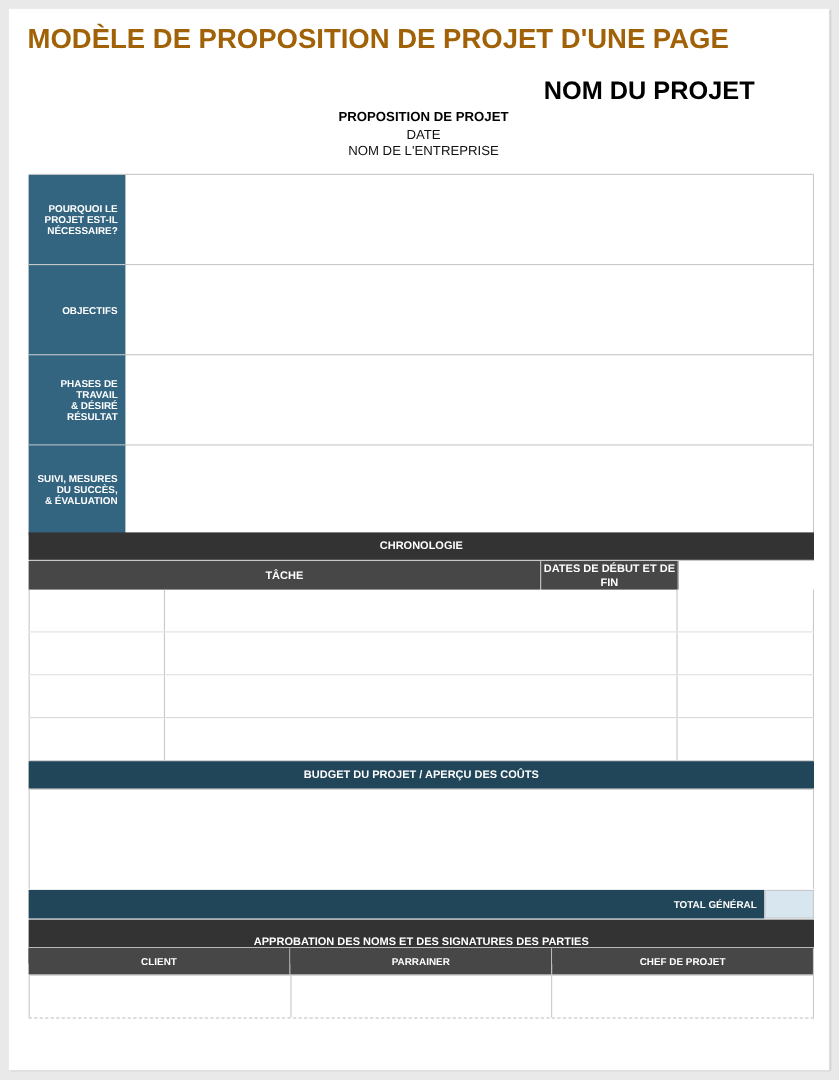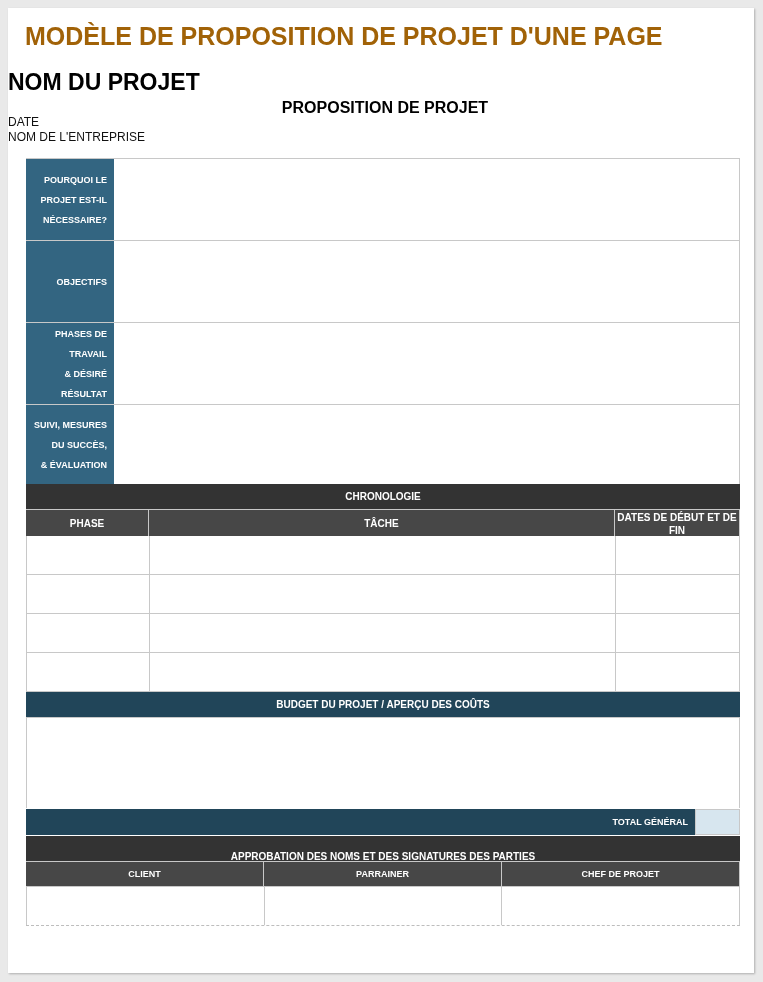--- a/index.html
+++ b/index.html
@@ -9,42 +9,42 @@
   }
   .page {
     position:absolute; left:8px; top:8px; width:746px; height:965px;
     background:#ffffff; box-shadow:1px 1px 2px rgba(0,0,0,0.25);
   }
   .doc-title {
     position:absolute; left:17px; top:14px; font-size:25px; font-weight:bold;
     color:#a16207; letter-spacing:0px; white-space:nowrap;
   }
   .proj-name {
-    position:absolute; left:0; width:678px; top:61px; text-align:left;
+    position:absolute; left:0; width:678px; top:61px; text-align:right;
     font-size:23px; font-weight:bold; color:#000;
   }
   .proj-sub {
     position:absolute; left:0; width:754px; top:91px; text-align:center;
-    font-size:16px; font-weight:bold; color:#000;
+    font-size:12px; font-weight:bold; color:#000;
   }
   .proj-date, .proj-company {
-    position:absolute; left:0; width:754px; font-size:12px; color:#111;
+    position:absolute; left:0; width:754px; text-align:center; font-size:12px; color:#111;
   }
   .proj-date { top:107px; }
   .proj-company { top:122px; }
 
   .grid { position:absolute; left:18px; width:714px; }
   
   .sec-table { top:150px; border-top:1px solid #c8c8c8; }
   .sec-row { display:flex; height:81px; border-bottom:1px solid #c8c8c8; }
   .sec-row:last-child { height:80px; border-bottom:none; }
   .sec-label {
     width:88px; background:#336581; color:#fff; font-size:9px; font-weight:bold;
     text-align:right; padding-right:7px; box-sizing:border-box;
-    display:flex; align-items:center; justify-content:flex-end; line-height:20px;
+    display:flex; align-items:center; justify-content:flex-end; line-height:10px;
     white-space:pre-line; border-bottom:1px solid #c8c8c8; margin-bottom:-1px;
   }
   .sec-body { flex:1; border-right:1px solid #c8c8c8; }
 
   .bar {
     color:#fff; font-size:10px; font-weight:bold; text-align:center;
     display:flex; align-items:center; justify-content:center;
   }
   .bar-dark { background:#333333; }
   .bar-navy { background:#214559; }
@@ -116,21 +116,20 @@
     <div class="sec-row">
       <div class="sec-label">SUIVI, MESURES
 DU SUCCÈS,
 &amp; ÉVALUATION</div>
       <div class="sec-body"></div>
     </div>
   </div>
 
   <div class="grid bar bar-dark chrono-bar">CHRONOLOGIE</div>
   <div class="grid chrono-head">
-    <div class="h c1">PHASE</div>
     <div class="h c2">TÂCHE</div>
     <div class="h c3">DATES DE DÉBUT ET DE FIN</div>
   </div>
   <div class="grid chrono-rows">
     <div class="chrono-row">
       <div class="cell c1"></div>
       <div class="cell c2"></div>
       <div class="cell c3"></div>
     </div>
     <div class="chrono-row">

